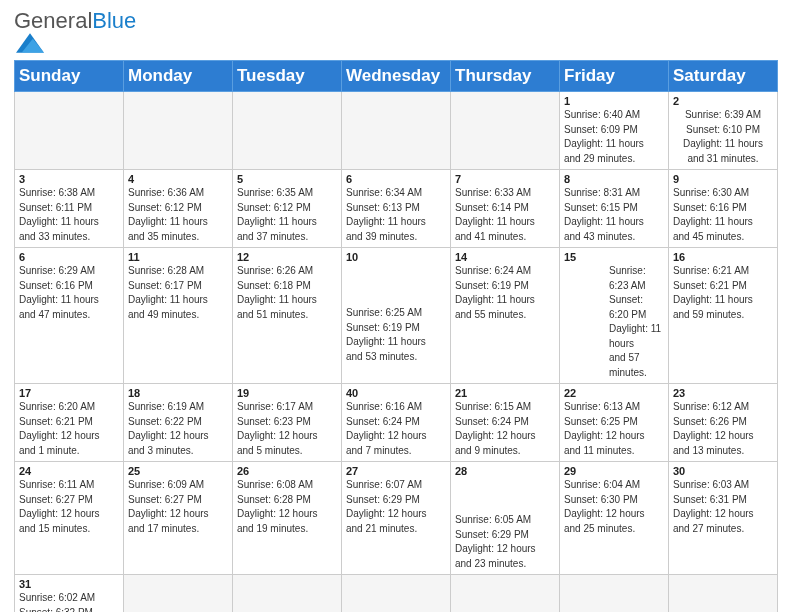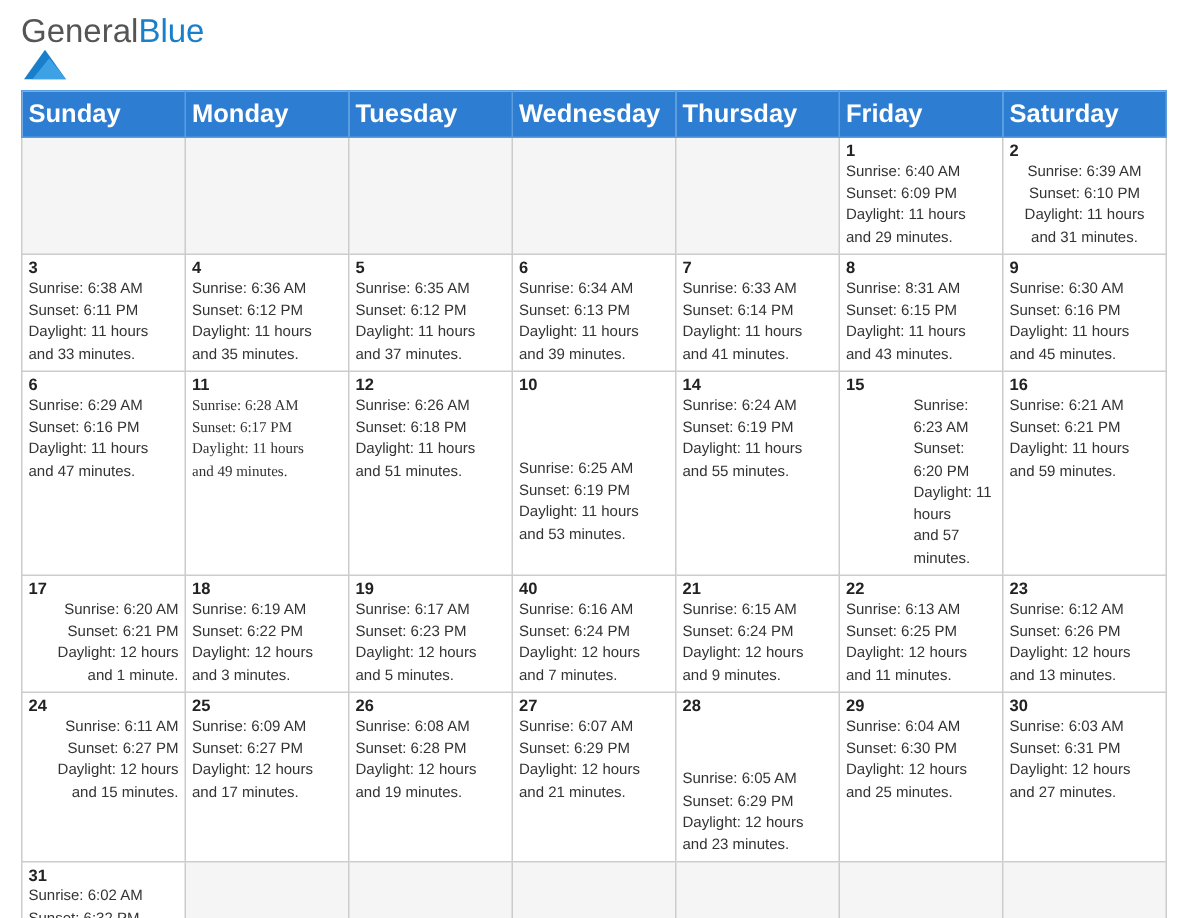--- a/index.html
+++ b/index.html
@@ -202,21 +202,21 @@
         <tr>
           <td>
             <span class="day-num">6</span>
             <div class="day-info" style="white-space: pre-line;">Sunrise: 6:29 AM
 Sunset: 6:16 PM
 Daylight: 11 hours
 and 47 minutes.</div>
           </td>
           <td>
             <span class="day-num">11</span>
-            <div class="day-info" style="white-space: pre-line; font-family: Liberation Serif, serif;">Sunrise: 6:28 AM
+            <div class="day-info" style="white-space: pre-line;">Sunrise: 6:28 AM
 Sunset: 6:17 PM
 Daylight: 11 hours
 and 49 minutes.</div>
           </td>
           <td>
             <span class="day-num">12</span>
             <div class="day-info" style="white-space: pre-line;">Sunrise: 6:26 AM
 Sunset: 6:18 PM
 Daylight: 11 hours
 and 51 minutes.</div>
@@ -246,21 +246,21 @@
             <span class="day-num">16</span>
             <div class="day-info" style="white-space: pre-line;">Sunrise: 6:21 AM
 Sunset: 6:21 PM
 Daylight: 11 hours
 and 59 minutes.</div>
           </td>
         </tr>
         <tr>
           <td>
             <span class="day-num">17</span>
-            <div class="day-info" style="white-space: pre-line; text-align: right;">Sunrise: 6:20 AM
+            <div class="day-info" style="white-space: pre-line;">Sunrise: 6:20 AM
 Sunset: 6:21 PM
 Daylight: 12 hours
 and 1 minute.</div>
           </td>
           <td>
             <span class="day-num">18</span>
             <div class="day-info" style="white-space: pre-line;">Sunrise: 6:19 AM
 Sunset: 6:22 PM
 Daylight: 12 hours
 and 3 minutes.</div>
@@ -297,21 +297,21 @@
             <span class="day-num">23</span>
             <div class="day-info" style="white-space: pre-line;">Sunrise: 6:12 AM
 Sunset: 6:26 PM
 Daylight: 12 hours
 and 13 minutes.</div>
           </td>
         </tr>
         <tr>
           <td>
             <span class="day-num">24</span>
-            <div class="day-info" style="white-space: pre-line; text-align: right;">Sunrise: 6:11 AM
+            <div class="day-info" style="white-space: pre-line;">Sunrise: 6:11 AM
 Sunset: 6:27 PM
 Daylight: 12 hours
 and 15 minutes.</div>
           </td>
           <td>
             <span class="day-num">25</span>
             <div class="day-info" style="white-space: pre-line;">Sunrise: 6:09 AM
 Sunset: 6:27 PM
 Daylight: 12 hours
 and 17 minutes.</div>

